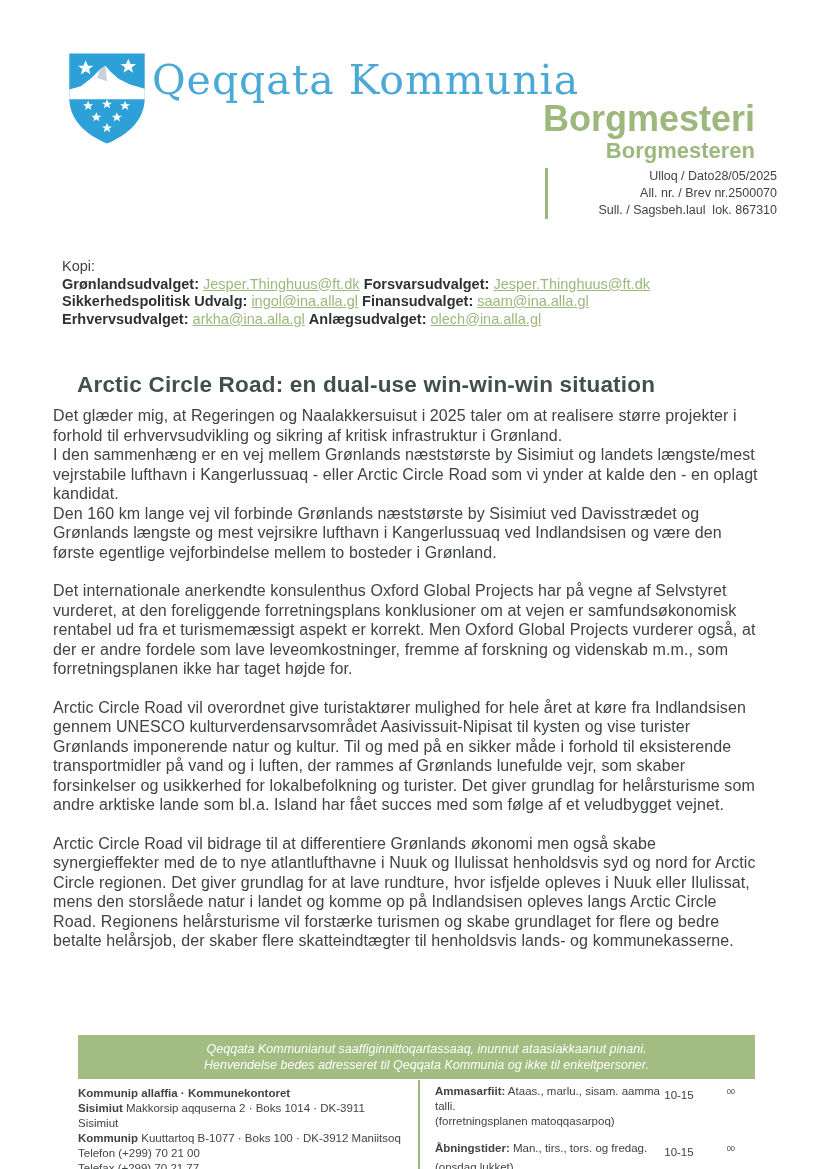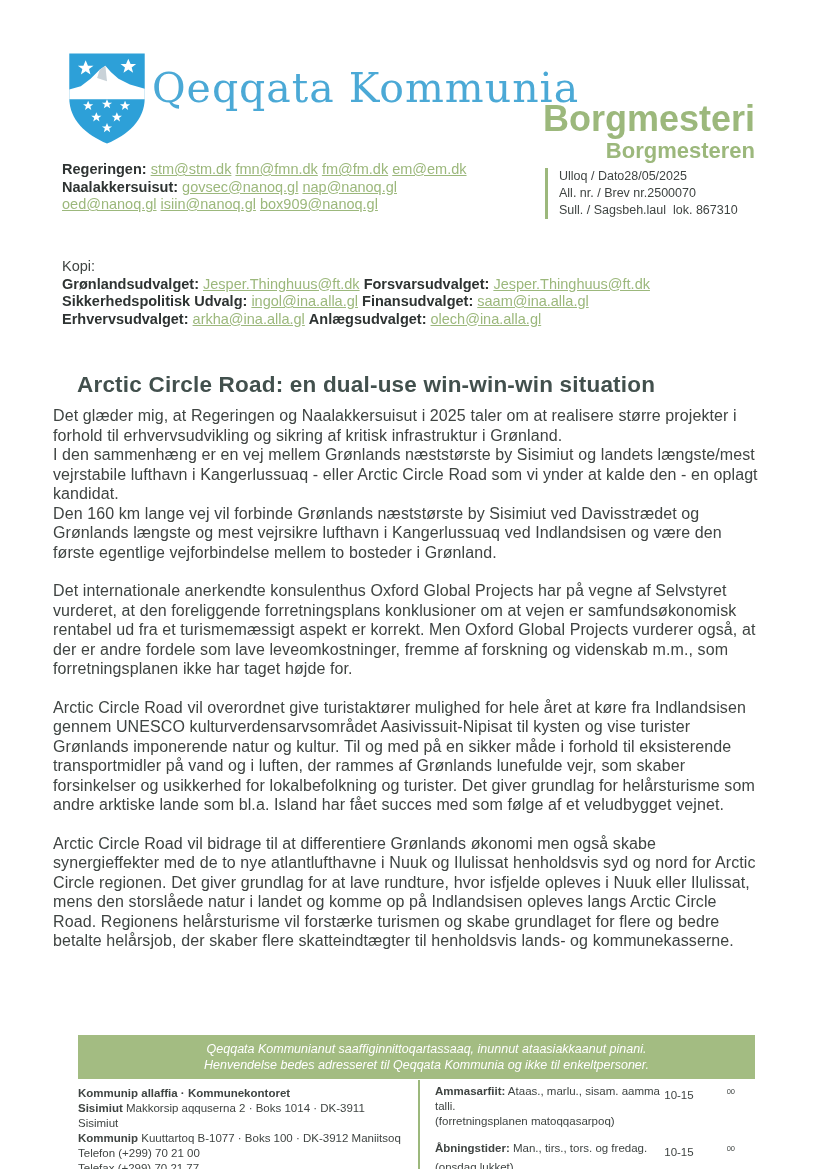--- a/index.html
+++ b/index.html
@@ -19,42 +19,42 @@
     font-family:"Liberation Sans", sans-serif;
     color:var(--text_gray);
     overflow:hidden;
   }
   
   .crest{position:absolute;left:66px;top:50px;width:82px;height:97px;}
   .wordmark{
     position:absolute;left:152px;top:56px;
     font-family:"DejaVu Serif", serif;
     font-size:41px;color:var(--wordmark_blue);
-    letter-spacing:1px;white-space:nowrap;margin-top:8px;
+    letter-spacing:1px;white-space:nowrap;
   }
   .dept{
     position:absolute;right:72px;top:100px;
     text-align:right;color:var(--sage);font-weight:bold;line-height:1.08;
   }
   .dept .line1{font-size:36px;}
   .dept .line2{font-size:22px;}
   .contact{
     position:absolute;left:62px;top:161px;width:475px;
     font-size:14.5px;line-height:17.5px;
   }
   .contact b{color:#2e3332;}
   .lnk{
     color:var(--sage);text-decoration:underline;cursor:pointer;
   }
   .meta{
     position:absolute;left:545px;top:168px;width:218px;
     border-left:3px solid var(--sage);padding-left:11px;
     font-size:12.5px;line-height:17px;color:#41,
   }
-  .meta-row{display:flex;justify-content:flex-start;}
+  .meta-row{display:flex;justify-content:flex-end;}
   .meta-row .v{text-align:right;white-space:pre;}
   
   .kopi{
     position:absolute;left:62px;top:258px;width:710px;
     font-size:14.5px;line-height:17.5px;
   }
   .kopi b{color:#2e3332;}
   
   .article-title{
     position:absolute;left:77px;top:372px;
@@ -114,35 +114,20 @@
     <use href="#star" transform="translate(50,95) scale(0.62)"></use>
   </svg>
 
   <div class="wordmark">Qeqqata Kommunia</div>
 
   <div class="dept">
     <div class="line1">Borgmesteri</div>
     <div class="line2">Borgmesteren</div>
   </div>
 
-  <div class="contact">
-    <b>Regeringen:</b>
-    <a class="lnk">stm@stm.dk</a>
-    <a class="lnk">fmn@fmn.dk</a>
-    <a class="lnk">fm@fm.dk</a>
-    <a class="lnk">em@em.dk</a>
-    <br>
-    <b>Naalakkersuisut:</b>
-    <a class="lnk">govsec@nanoq.gl</a>
-    <a class="lnk">nap@nanoq.gl</a>
-    <br>
-    <a class="lnk">oed@nanoq.gl</a>
-    <a class="lnk">isiin@nanoq.gl</a>
-    <a class="lnk">box909@nanoq.gl</a>
-  </div>
 
   <div class="meta">
     <div class="meta-row">
       <span>Ulloq / Dato</span>
       <span class="v">28/05/2025</span>
     </div>
     <div class="meta-row">
       <span>All. nr. / Brev nr.</span>
       <span class="v">2500070</span>
     </div>

